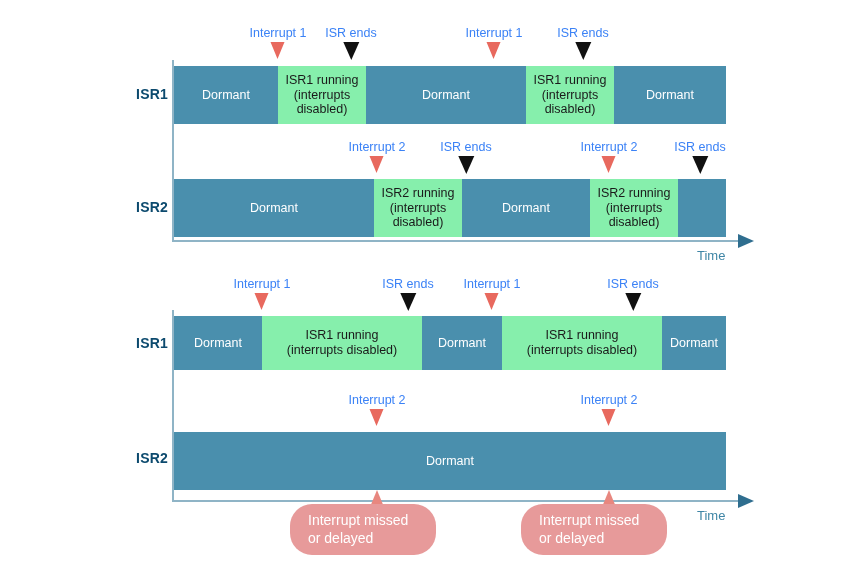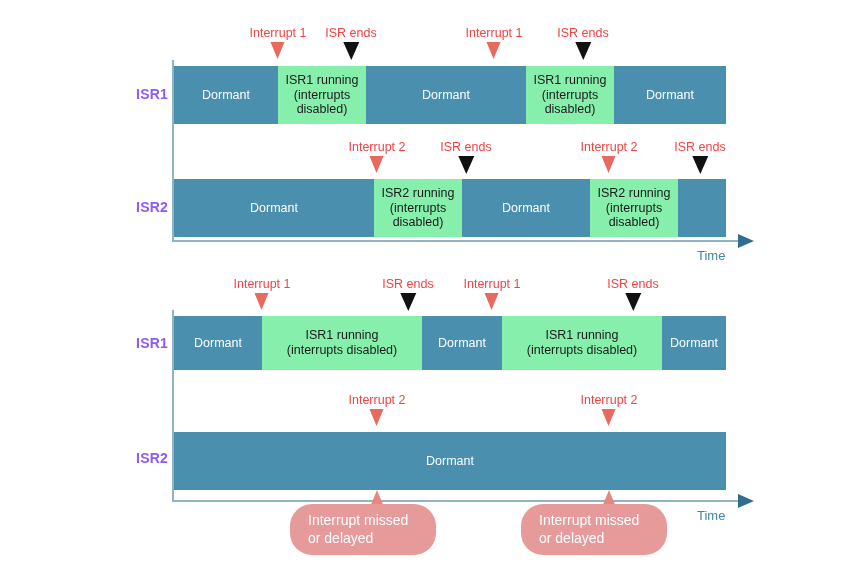--- a/index.html
+++ b/index.html
@@ -24,21 +24,21 @@
   .diagram {
     position: absolute;
     left: 0;
     width: 864px;
   }
   
   .row-label {
     position: absolute;
     font-size: 14px;
     font-weight: bold;
-    color: #8b5cf6;
+    color: #0c4a6e;
     letter-spacing: 0.2px;
     text-align: right;
     width: 70px;
   }
   
   .axis-v {
     position: absolute;
     width: 2px;
     background: #8fb4c6;
   }
@@ -84,21 +84,21 @@
     color: #1a1a1a;
   }
   
   .marker {
     position: absolute;
     transform: translateX(-50%);
     text-align: center;
   }
   .marker .mk-text {
     font-size: 12.5px;
-    color: #ef4444;
+    color: #3b82f6;
     white-space: nowrap;
     display: block;
     margin-bottom: 2px;
   }
   .tri {
     display: block;
     margin: 0 auto;
     width: 0; height: 0;
   }
   .tri.red {

